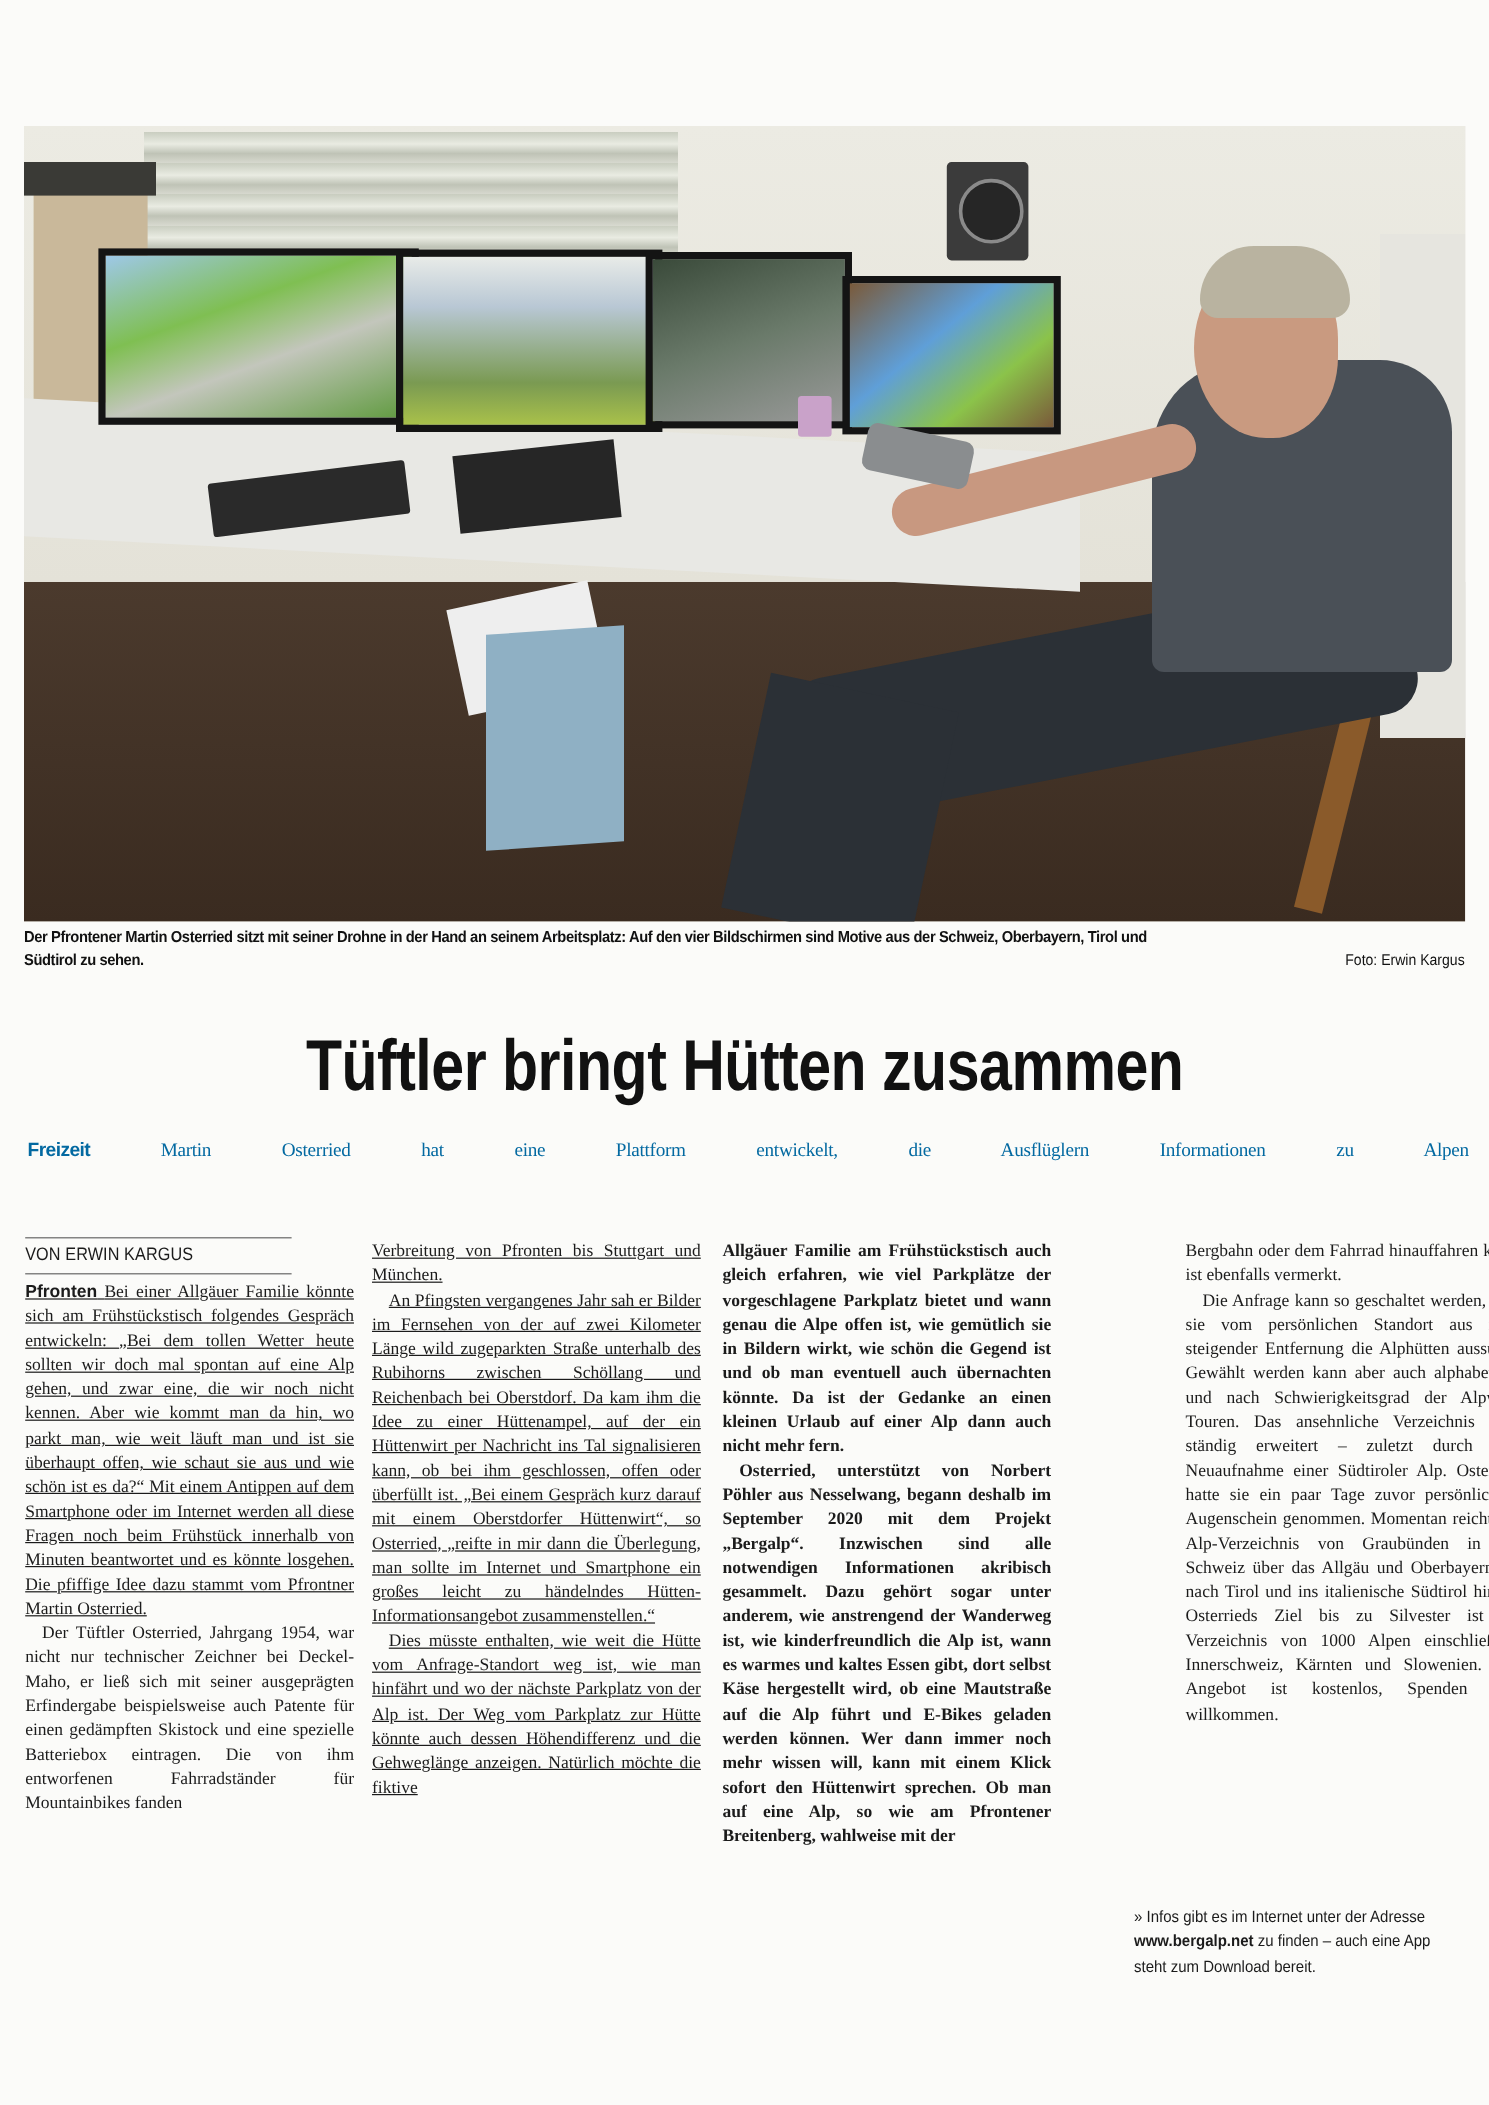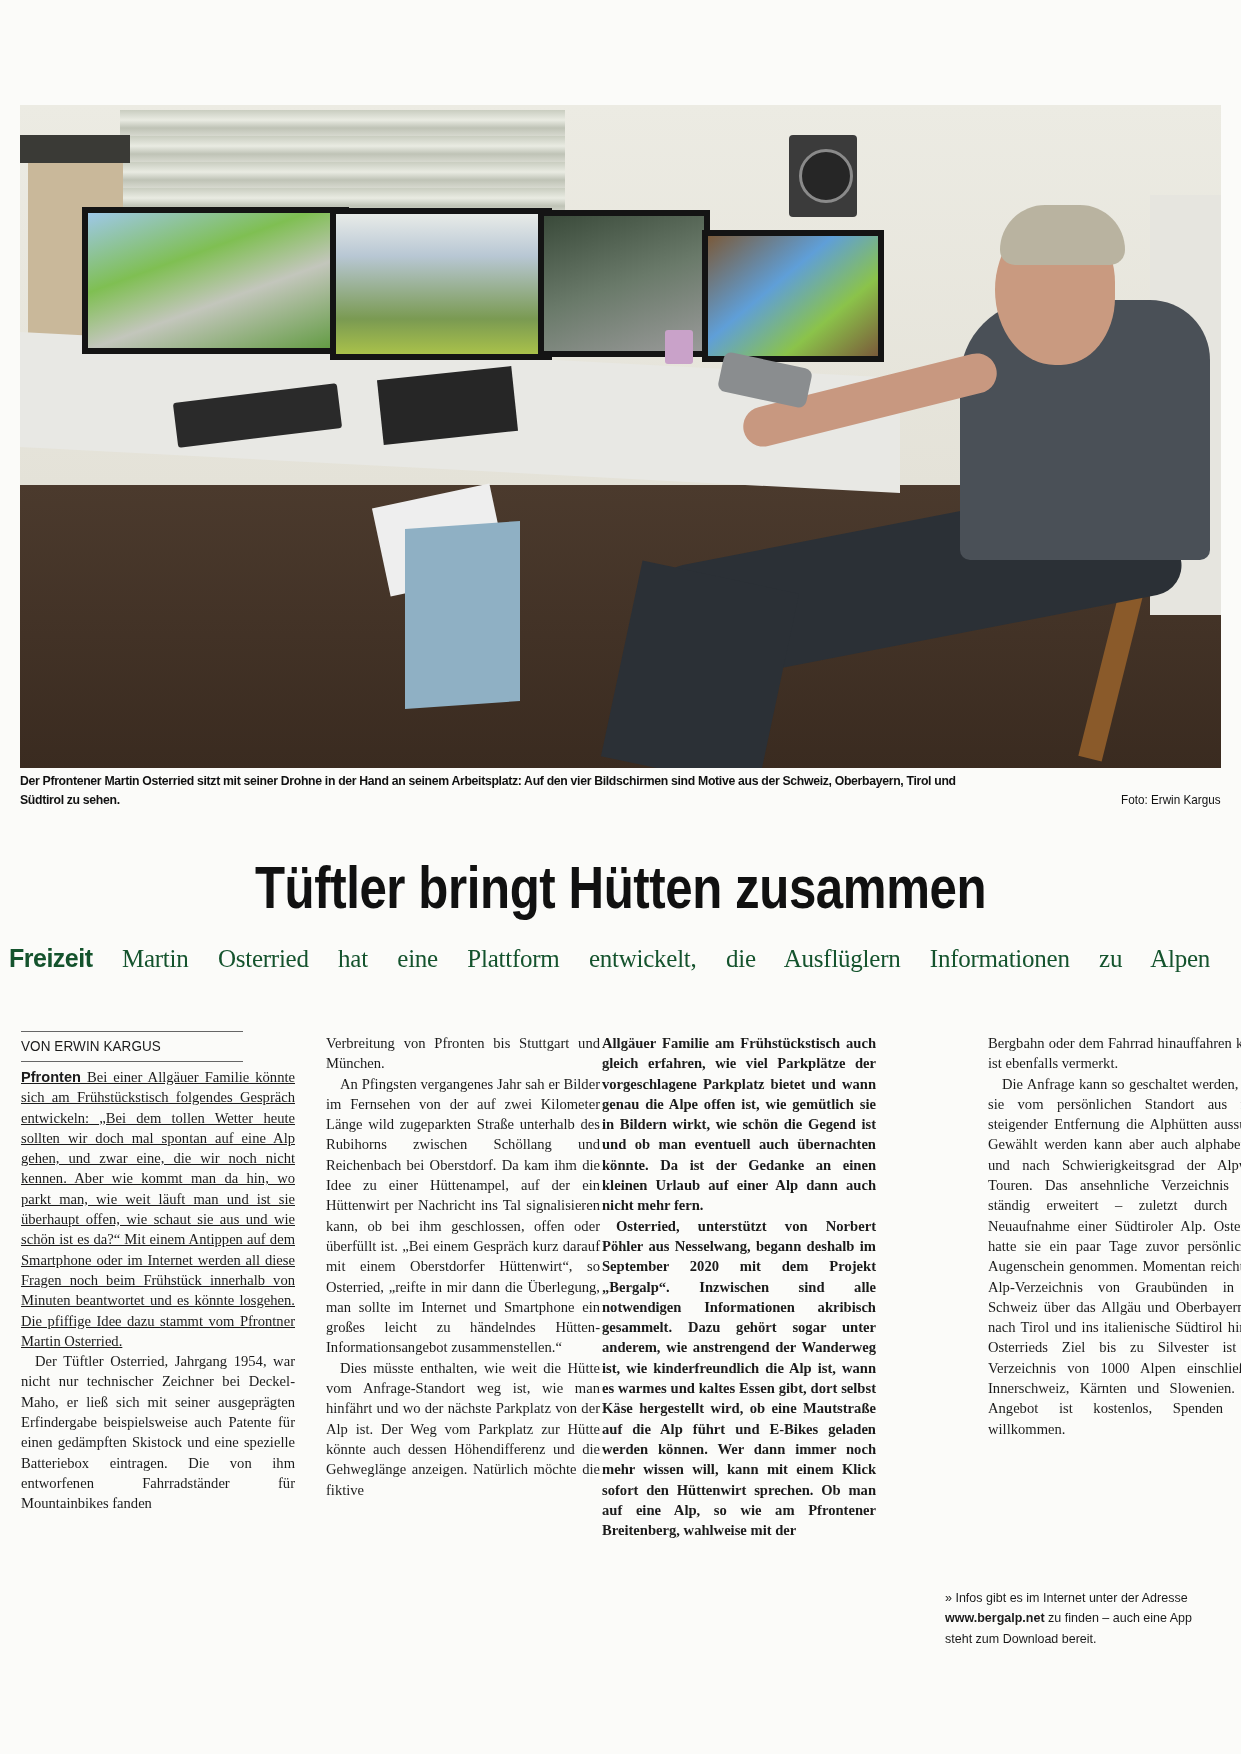--- a/index.html
+++ b/index.html
@@ -58,38 +58,38 @@
   }
 
   
   .headline {
     position: absolute; left: 0; top: 850px; width: 1241px; text-align: center;
     font-family: "Liberation Sans", sans-serif; font-weight: bold;
     font-size: 60px; line-height: 76px; color: #111; letter-spacing: -0.5px;
     transform: scaleX(0.82); transform-origin: center top;
   }
   .deck {
-    position: absolute; left: 9px; top: 943px; width: 1201px;
-    font-family: "Liberation Serif", serif; font-size: 25px; line-height: 31px; color: #14532d;
+    position: absolute; left: 23px; top: 943px; width: 1201px;
+    font-family: "Liberation Serif", serif; font-size: 16px; line-height: 31px; color: #0369a1;
     text-align: justify; text-align-last: justify; letter-spacing: -0.25px;
   }
   .deck .kicker { font-family: "Liberation Sans", sans-serif; font-weight: bold; letter-spacing: -0.5px; }
   .deck .line { display: block; }
 
   
   .col {
     position: absolute; top: 1033px; width: 274px;
     font-size: 14.6px; line-height: 20.3px; color: #1b1b1b;
     text-align: justify; hyphens: manual;
   }
   .col p { margin: 0; text-indent: 14px; }
   .col p.first { text-indent: 0; text-decoration: underline; }
   .col p.cont { text-indent: 0; }
   .c1 { left: 21px; }
-  .c2 { left: 326px; }
+  .c2 { left: 310px; text-decoration: underline; }
   .c3 { left: 602px; font-weight: bold; }
   .c4 { left: 988px; width: 280px; }
   .byline-rule { position: absolute; left: 21px; width: 222px; height: 1px; background: #666; }
   .byline {
     position: absolute; left: 21px; top: 1037px;
     font-family: "Liberation Sans", sans-serif; font-size: 15px; color: #1b1b1b;
     transform: scaleX(0.9); transform-origin: left top; letter-spacing: 0.1px;
   }
   .dateline { font-family: "Liberation Sans", sans-serif; font-weight: bold; }
   .infobox {

